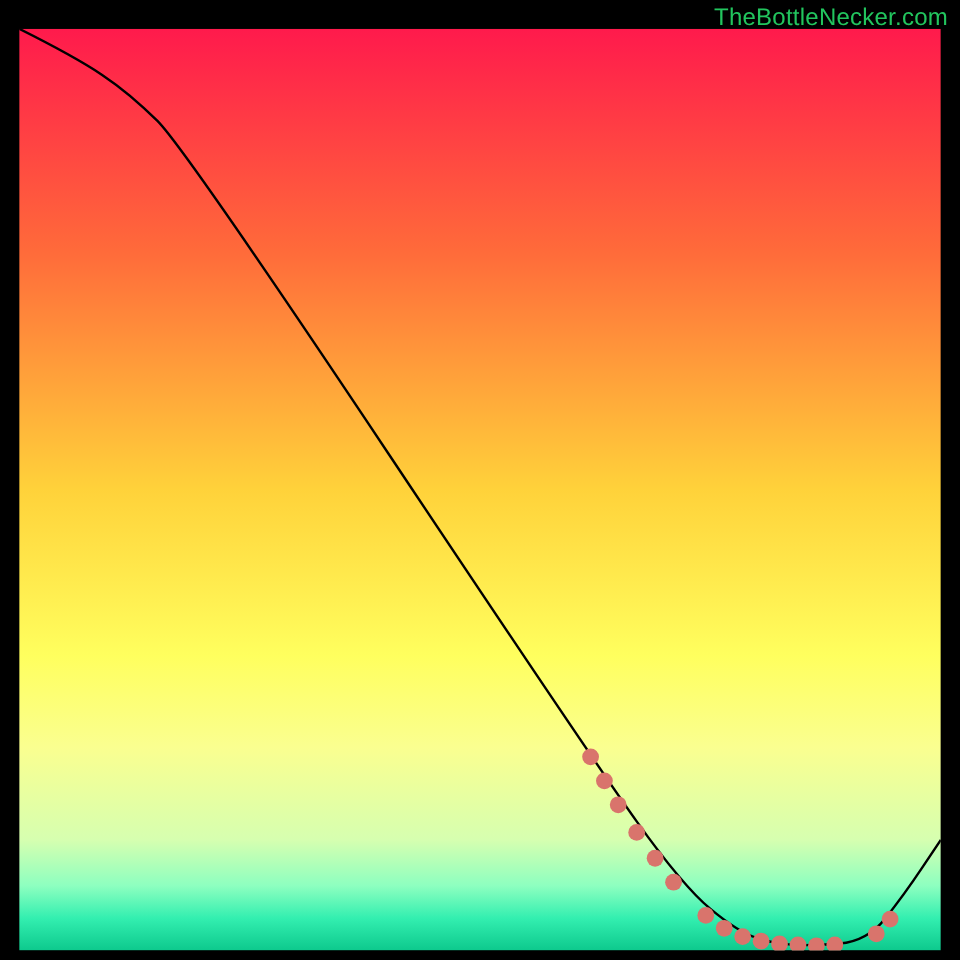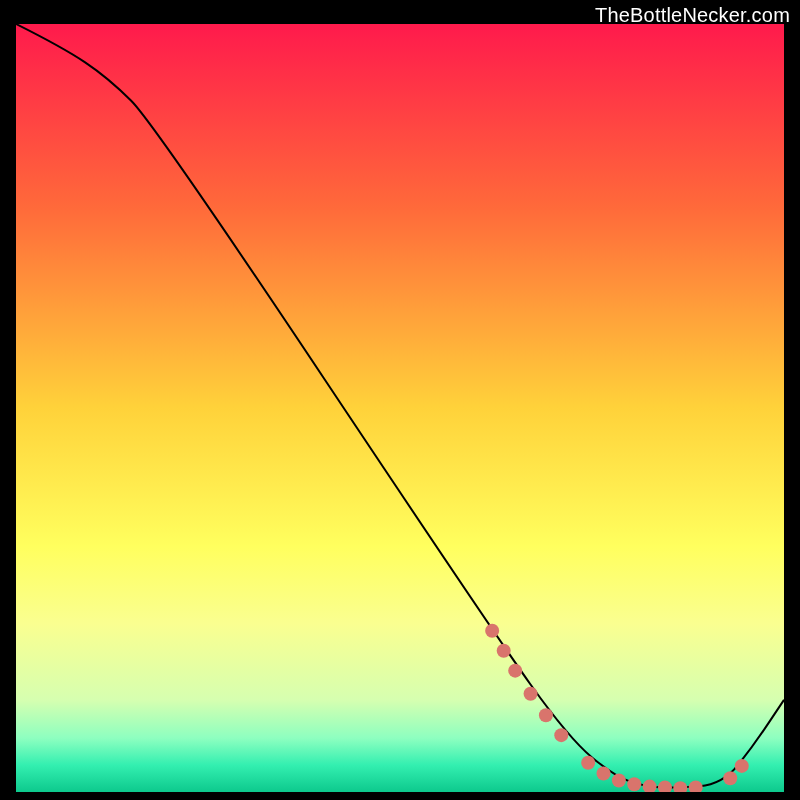--- a/index.html
+++ b/index.html
@@ -20,21 +20,21 @@
     position: absolute;
     left: 16px;
     top: 24px;
     width: 768px;
     height: 768px;
   }
   .watermark {
     position: absolute;
     top: 4px;
     right: 10px;
-    color: #ffffff;
+    color: #22c55e;
     font-size: 20px;
     font-weight: 500;
     letter-spacing: 0.2px;
     user-select: none;
   }
 </style>
 </head>
 <body>
 
 <div class="stage">

